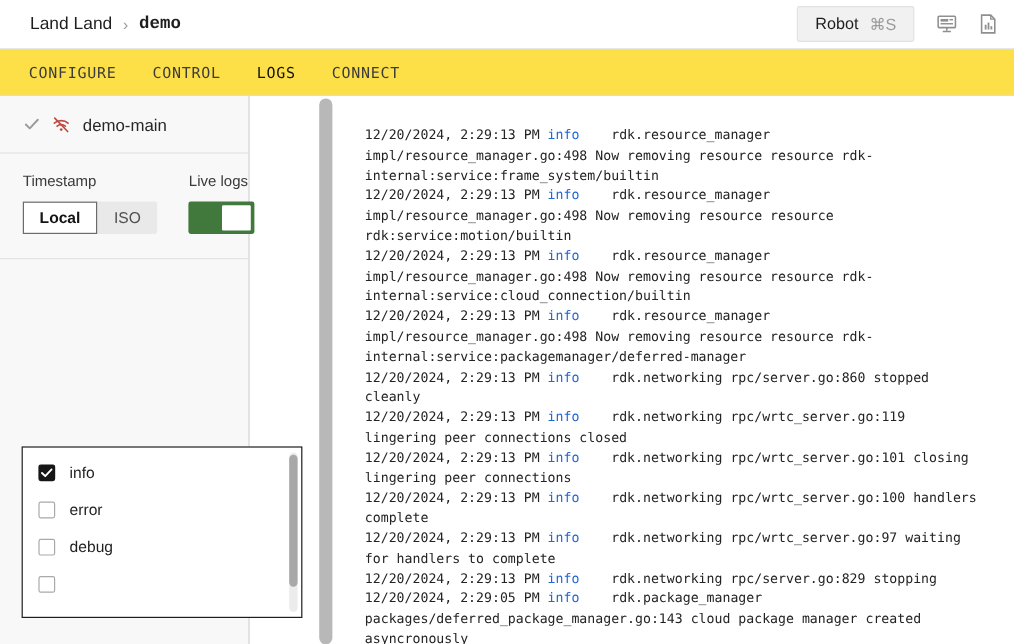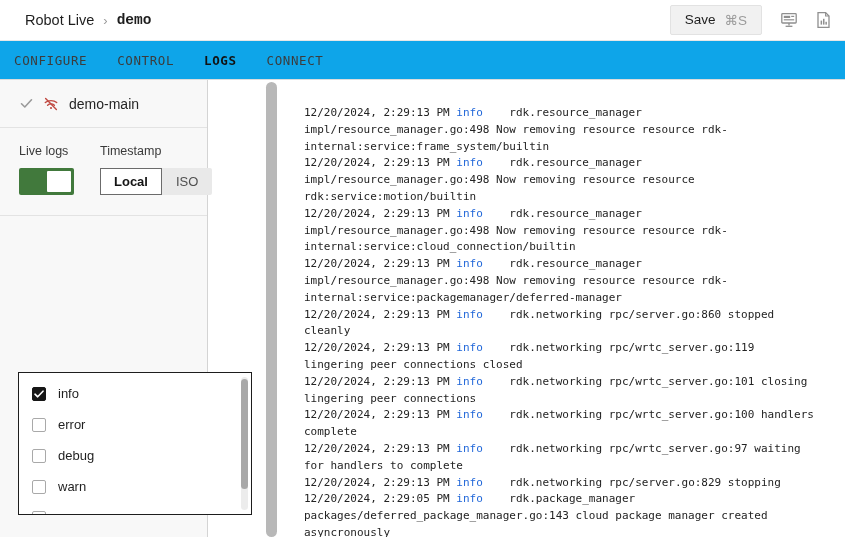--- a/index.html
+++ b/index.html
@@ -15,26 +15,26 @@
   .status-badge { margin-left:22px; display:flex; align-items:center; gap:8px;
     background:#faeae8; border:1px solid #d4837c; border-radius:7px;
     padding:4px 12px 4px 10px; color:#a03a2f; font-size:13px; cursor:pointer; }
   .topbar-right { margin-left:auto; display:flex; align-items:center; gap:18px; }
   .save-btn { background:#f1f1f1; border:1px solid #e2e2e2; border-radius:2px;
     padding:6px 14px; font-size:13.5px; color:#1e1e1e; display:flex; gap:9px; cursor:pointer; }
   .save-shortcut { color:#9b9b9b; }
   .icon-btn { background:none; border:none; cursor:pointer; display:flex; align-items:center; }
 
   
-  .tabbar { position:absolute; left:0; top:40px; width:845px; height:40px; background:#0ea5e9;
+  .tabbar { position:absolute; left:0; top:40px; width:845px; height:40px; background:#fde047;
     border-top:1px solid #e7e7e7; border-bottom:1px solid #dcdcdc;
-    display:flex; align-items:center; gap:30px; padding:0 14px;
+    display:flex; align-items:center; gap:30px; padding:0 24px;
     font-family:"DejaVu Sans Mono", monospace; }
   .tab { font-size:12.5px; letter-spacing:0.6px; color:#3c3c3c; cursor:pointer; }
-  .tab.active { font-weight:700; color:#121212; }
+  .tab.active { font-weight:400; color:#121212; }
 
   
   .sidebar { position:absolute; left:0; top:80px; width:208px; height:457px;
     background:#f8f8f8; border-right:1px solid #d4d4d4; }
   .part-row { height:48px; display:flex; align-items:center; gap:10px; padding:0 20px;
     border-bottom:1px solid #e3e3e3; }
   .part-name { font-size:14px; font-weight:500; color:#262626; }
   .controls { padding:16px 19px 20px 19px; border-bottom:1px solid #e3e3e3;
     display:flex; gap:26px; }
   .ctl-label { font-size:12.5px; color:#3a3a3a; margin-bottom:10px; display:block; }
@@ -74,29 +74,29 @@
   .log-level { color:#2167d9; }
 
   
   svg { display:block; }
 </style>
 </head>
 <body>
 
 <header class="topbar">
   <nav style="display:flex;align-items:center;">
-    <span class="crumb">Robot Live</span>
+    <span class="crumb">Land Land</span>
     <span class="crumb-sep">›</span>
     <span class="crumb crumb-machine">demo</span>
   </nav>
 
 
   <div class="topbar-right">
     <button class="save-btn">
-      <span>Save</span>
+      <span>Robot</span>
       <span class="save-shortcut">⌘S</span>
     </button>
     <button class="icon-btn" title="">
       <svg width="18" height="18" viewBox="0 0 18 18" fill="none" stroke="#8f8f8f" stroke-width="1.3">
         <rect x="1.8" y="2.6" width="14.4" height="9.4" rx="0.8"></rect>
         <rect x="3.8" y="4.8" width="6.4" height="2.2" fill="#8f8f8f" stroke="none"></rect>
         <rect x="11.2" y="4.8" width="3" height="1.2" fill="#8f8f8f" stroke="none"></rect>
         <rect x="3.8" y="8.2" width="10.4" height="1.2" fill="#8f8f8f" stroke="none"></rect>
         <path d="M9 12 L9 14.6"></path>
         <path d="M5.6 15.3 L12.4 15.3"></path>
@@ -135,30 +135,30 @@
         <path d="M4.6 9.2 C6.5 7.5 9.5 7.5 11.4 9.2"></path>
         <circle cx="8" cy="12" r="1.1" fill="#c04a42" stroke="none"></circle>
         <path d="M2.6 2.4 L13.4 13.6"></path>
       </svg>
     </span>
     <span class="part-name">demo-main</span>
   </div>
 
   <div class="controls">
     <div>
-      <span class="ctl-label">Live logs</span>
-      <div class="toggle">
-        <div class="toggle-knob"></div>
-      </div>
-    </div>
-    <div>
       <span class="ctl-label">Timestamp</span>
       <div class="seg">
         <div class="seg-btn active">Local</div>
         <div class="seg-btn">ISO</div>
+      </div>
+    </div>
+    <div>
+      <span class="ctl-label">Live logs</span>
+      <div class="toggle">
+        <div class="toggle-knob"></div>
       </div>
     </div>
   </div>
 
 
   <div class="dropdown">
     <div class="dd-inner" id="dd-options">
         <div class="dd-option">
           <span class="cbx checked">
             <svg width="10" height="8" viewBox="0 0 10 8" fill="none" stroke="#fff" stroke-width="1.6" stroke-linecap="round" stroke-linejoin="round">
@@ -170,24 +170,20 @@
         <div class="dd-option">
           <span class="cbx"></span>
           <span class="dd-option-label">error</span>
         </div>
         <div class="dd-option">
           <span class="cbx"></span>
           <span class="dd-option-label">debug</span>
         </div>
         <div class="dd-option">
           <span class="cbx"></span>
-          <span class="dd-option-label">warn</span>
-        </div>
-        <div class="dd-option">
-          <span class="cbx"></span>
         </div>
       </div>
     <div class="dd-scrollbar">
       <div class="dd-thumb"></div>
     </div>
   </div>
 </aside>
 
 <div class="main-scrollbar">
   <div class="main-thumb"></div>

